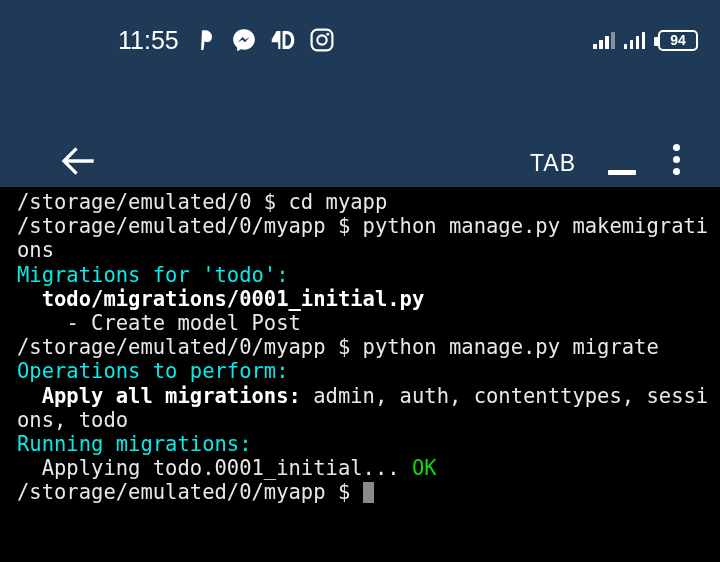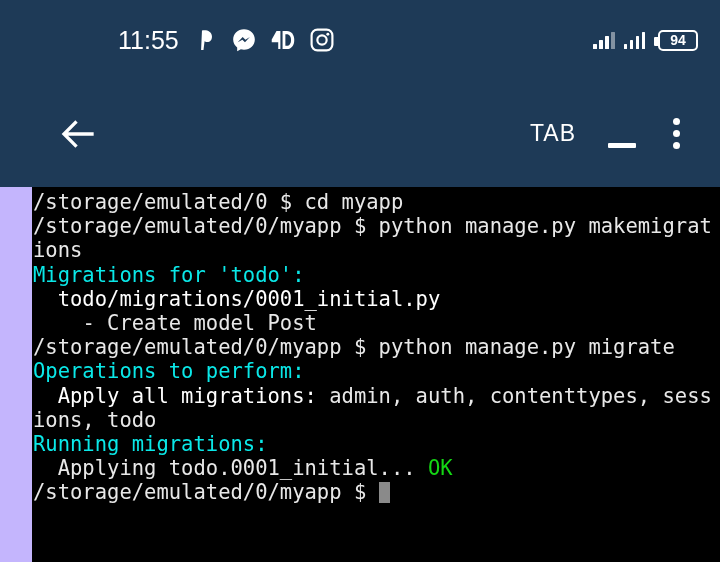--- a/index.html
+++ b/index.html
@@ -107,21 +107,21 @@
     font-size: 14px;
     font-weight: bold;
     line-height: 1;
   }
 
   
   .toolbar {
     height: 107px;
     background: #1e3a57;
     display: flex;
-    align-items: center;
+    align-items: flex-end;
     flex: 0 0 auto;
     box-sizing: border-box;
     padding: 0 18px 0 52px;
   }
   .tb-back {
     width: 52px;
     height: 52px;
     display: inline-flex;
     align-items: center;
     justify-content: center;
@@ -168,38 +168,37 @@
     width: 7px;
     height: 7px;
     border-radius: 50%;
     background: #ffffff;
   }
 
   
   .terminal {
     flex: 1 1 auto;
     background: #000000;
-    padding: 3px 0 0 0;
+    padding: 3px 0 0 16px;
     overflow: hidden;
     font-family: "DejaVu Sans Mono", monospace;
     font-size: 20.5px;
     line-height: 24.2px;
     color: #e8e8e8;
     white-space: pre-wrap;
     word-break: break-all;
-    margin-left: 32px;
   }
   .tline {
     padding: 0 0 0 1px;
     min-height: 24.2px;
   }
   .c-white  { color: #e8e8e8; }
   .c-cyan   { color: #0ae8e8; font-weight: normal; }
   .c-green  { color: #14d614; font-weight: normal; }
-  .c-bold   { color: #ffffff; font-weight: normal; }
+  .c-bold   { color: #ffffff; font-weight: bold; }
   .cursor {
     display: inline-block;
     width: 11px;
     height: 21px;
     background: #8a8a8a;
     vertical-align: -4px;
   }
 </style>
 </head>
 <body>

